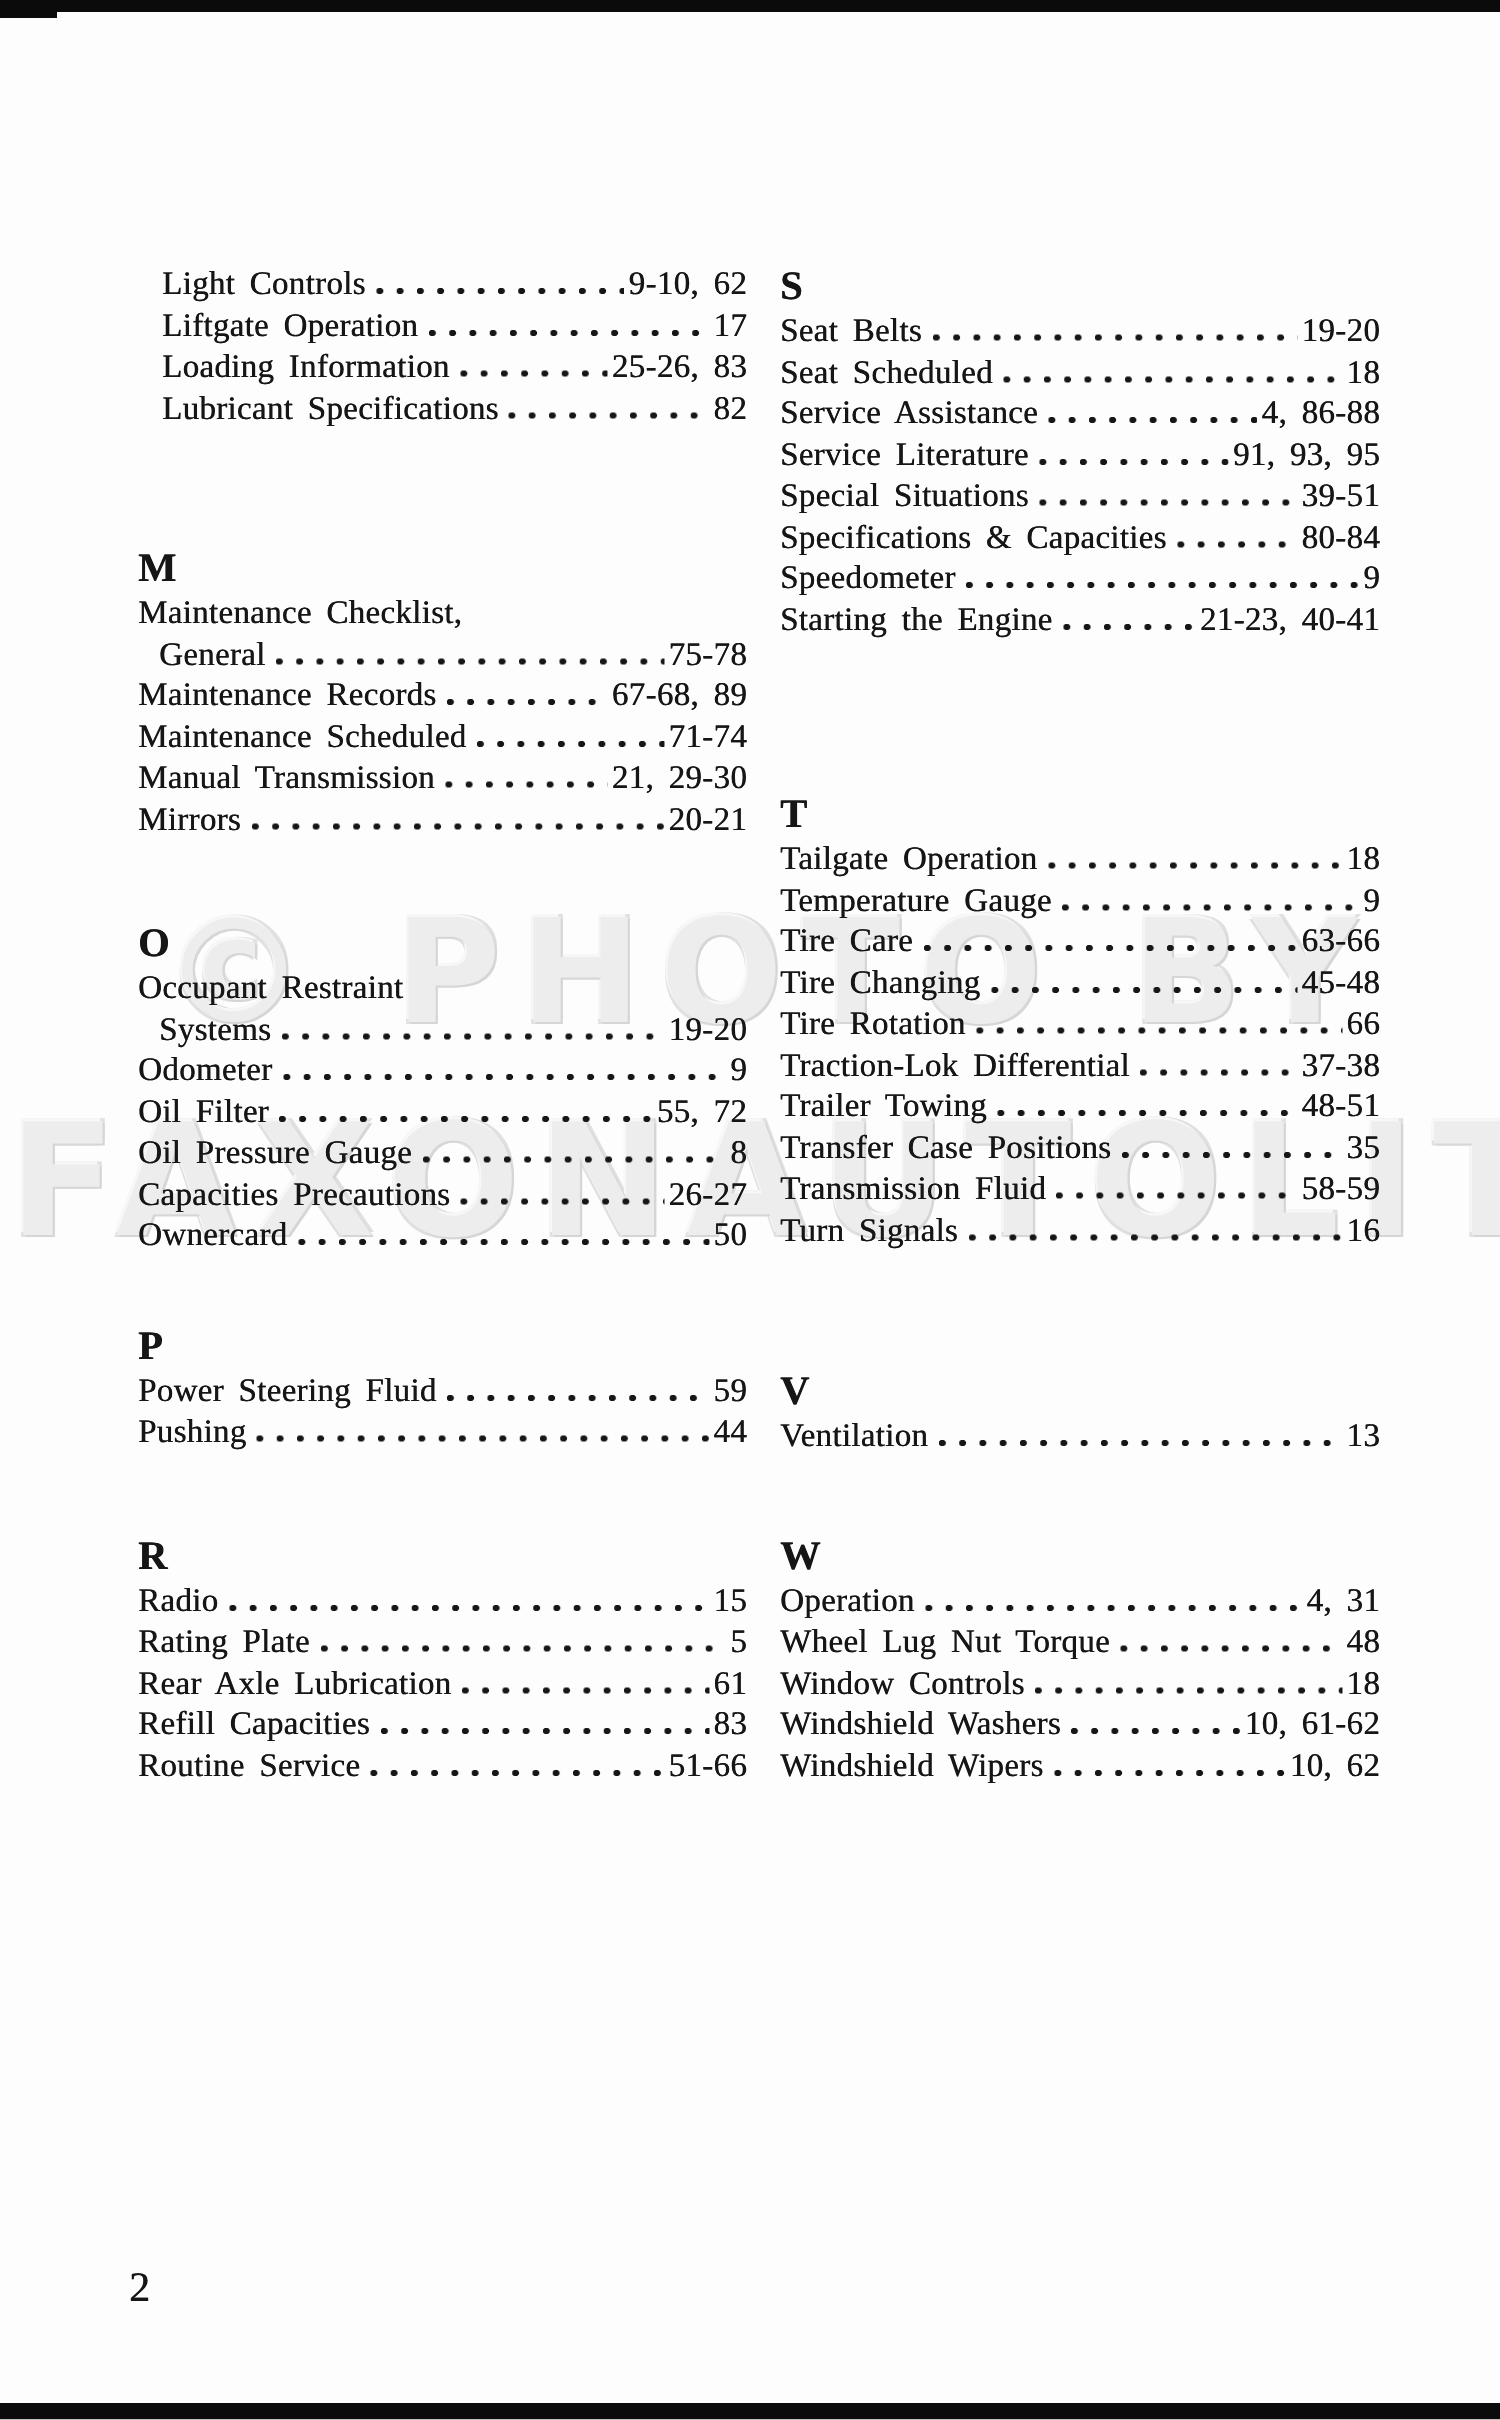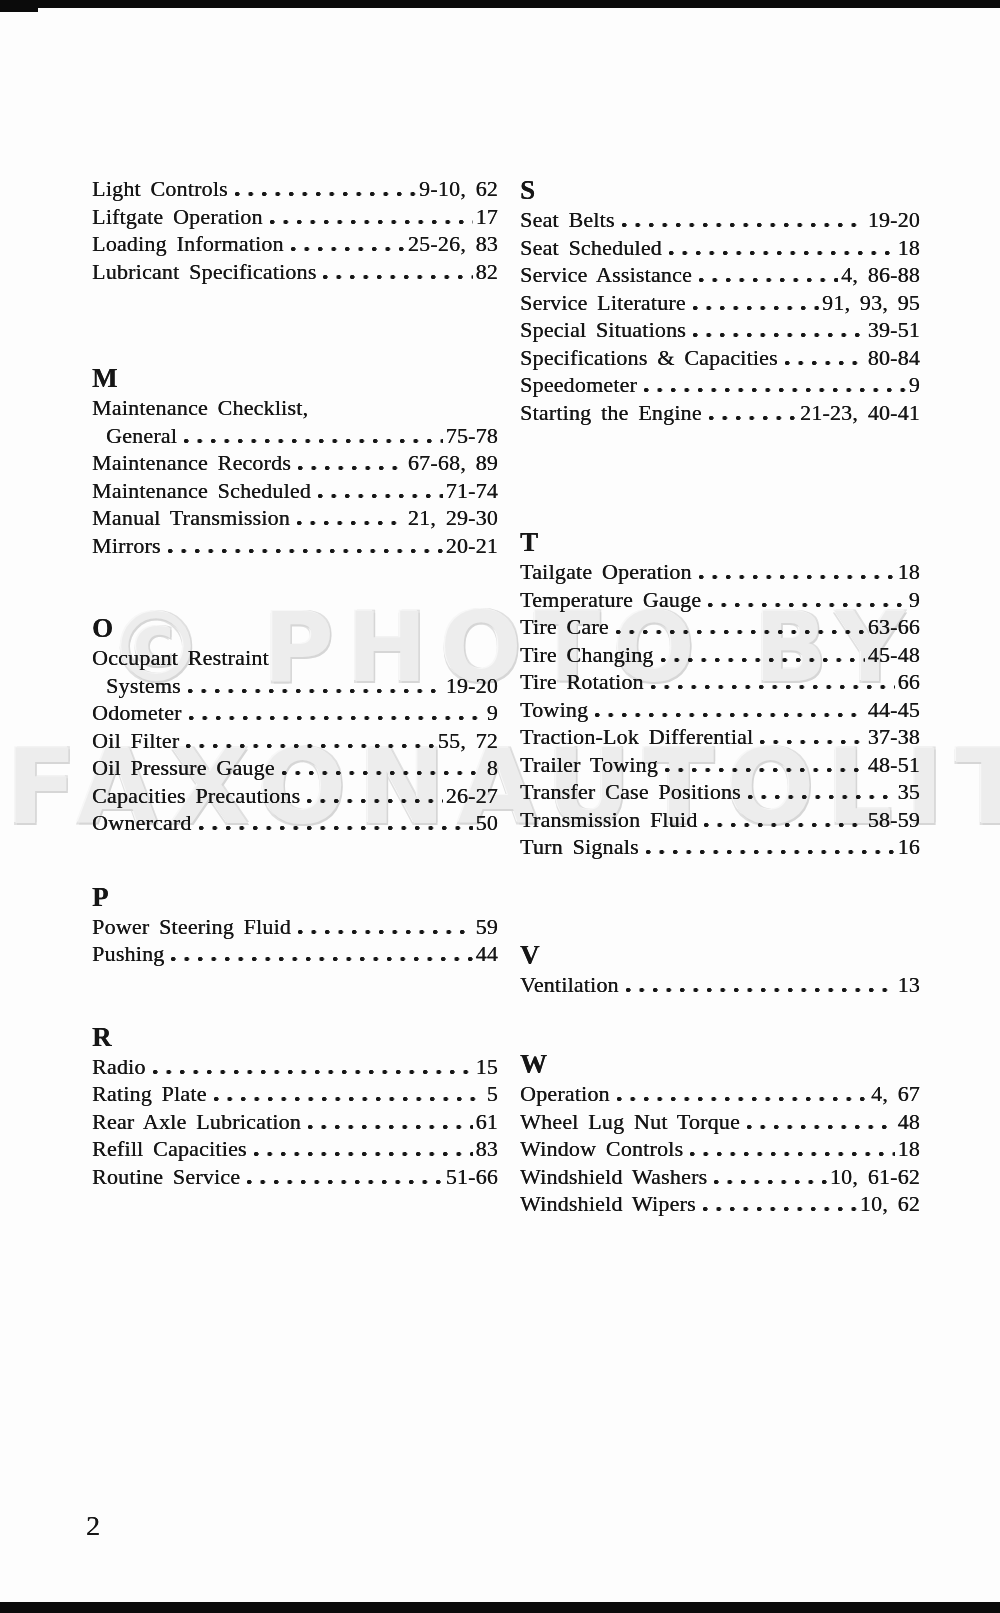--- a/index.html
+++ b/index.html
@@ -34,21 +34,21 @@
   }
   .wm1 { left: 108px; top: 592px; font-size: 96px; letter-spacing: 13px; }
   .wm2 { left: 6px;  top: 726px; font-size: 104px; letter-spacing: 12px; }
 
   
   .col { position: absolute; z-index: 2; }
   .col-left  { left: 92px;  top: 175px; width: 406px; }
   .col-right { left: 520px; top: 174px; width: 400px; }
 
   .index-section { margin: 0; }
-  [data-name="section-continued"] { margin-top: 0; }
+  [data-name="section-continued"] { margin-top: 0; margin-left: 16px; }
   [data-name="section-M"] { margin-top: 77px; }
   [data-name="section-O"] { margin-top: 53px; }
   [data-name="section-P"] { margin-top: 44px; }
   [data-name="section-R"] { margin-top: 53px; }
   [data-name="section-S"] { margin-top: 0; }
   [data-name="section-T"] { margin-top: 100px; }
   [data-name="section-V"] { margin-top: 78px; }
   [data-name="section-W"] { margin-top: 50px; }
 
   .section-letter {
@@ -289,25 +289,20 @@
             <span class="entry-label" data-name="entry-label">Tire Changing</span>
             <span class="leader-dots" data-name="leader-dots"></span>
             <span class="entry-pages" data-name="entry-pages">45-48</span>
           </div>
           <div class="entry" data-name="index-entry">
             <span class="entry-label" data-name="entry-label">Tire Rotation</span>
             <span class="leader-dots" data-name="leader-dots"></span>
             <span class="entry-pages" data-name="entry-pages">66</span>
           </div>
           <div class="entry" data-name="index-entry">
-            <span class="entry-label" data-name="entry-label">Towing</span>
-            <span class="leader-dots" data-name="leader-dots"></span>
-            <span class="entry-pages" data-name="entry-pages">44-45</span>
-          </div>
-          <div class="entry" data-name="index-entry">
             <span class="entry-label" data-name="entry-label">Traction-Lok Differential</span>
             <span class="leader-dots" data-name="leader-dots"></span>
             <span class="entry-pages" data-name="entry-pages">37-38</span>
           </div>
           <div class="entry" data-name="index-entry">
             <span class="entry-label" data-name="entry-label">Trailer Towing</span>
             <span class="leader-dots" data-name="leader-dots"></span>
             <span class="entry-pages" data-name="entry-pages">48-51</span>
           </div>
           <div class="entry" data-name="index-entry">
@@ -332,21 +327,21 @@
             <span class="entry-label" data-name="entry-label">Ventilation</span>
             <span class="leader-dots" data-name="leader-dots"></span>
             <span class="entry-pages" data-name="entry-pages">13</span>
           </div>
         </section>
         <section class="index-section" data-name="section-W">
           <h2 class="section-letter" data-name="section-letter">W</h2>
           <div class="entry" data-name="index-entry">
             <span class="entry-label" data-name="entry-label">Operation</span>
             <span class="leader-dots" data-name="leader-dots"></span>
-            <span class="entry-pages" data-name="entry-pages">4, 67</span>
+            <span class="entry-pages" data-name="entry-pages">4, 31</span>
           </div>
           <div class="entry" data-name="index-entry">
             <span class="entry-label" data-name="entry-label">Wheel Lug Nut Torque</span>
             <span class="leader-dots" data-name="leader-dots"></span>
             <span class="entry-pages" data-name="entry-pages">48</span>
           </div>
           <div class="entry" data-name="index-entry">
             <span class="entry-label" data-name="entry-label">Window Controls</span>
             <span class="leader-dots" data-name="leader-dots"></span>
             <span class="entry-pages" data-name="entry-pages">18</span>

